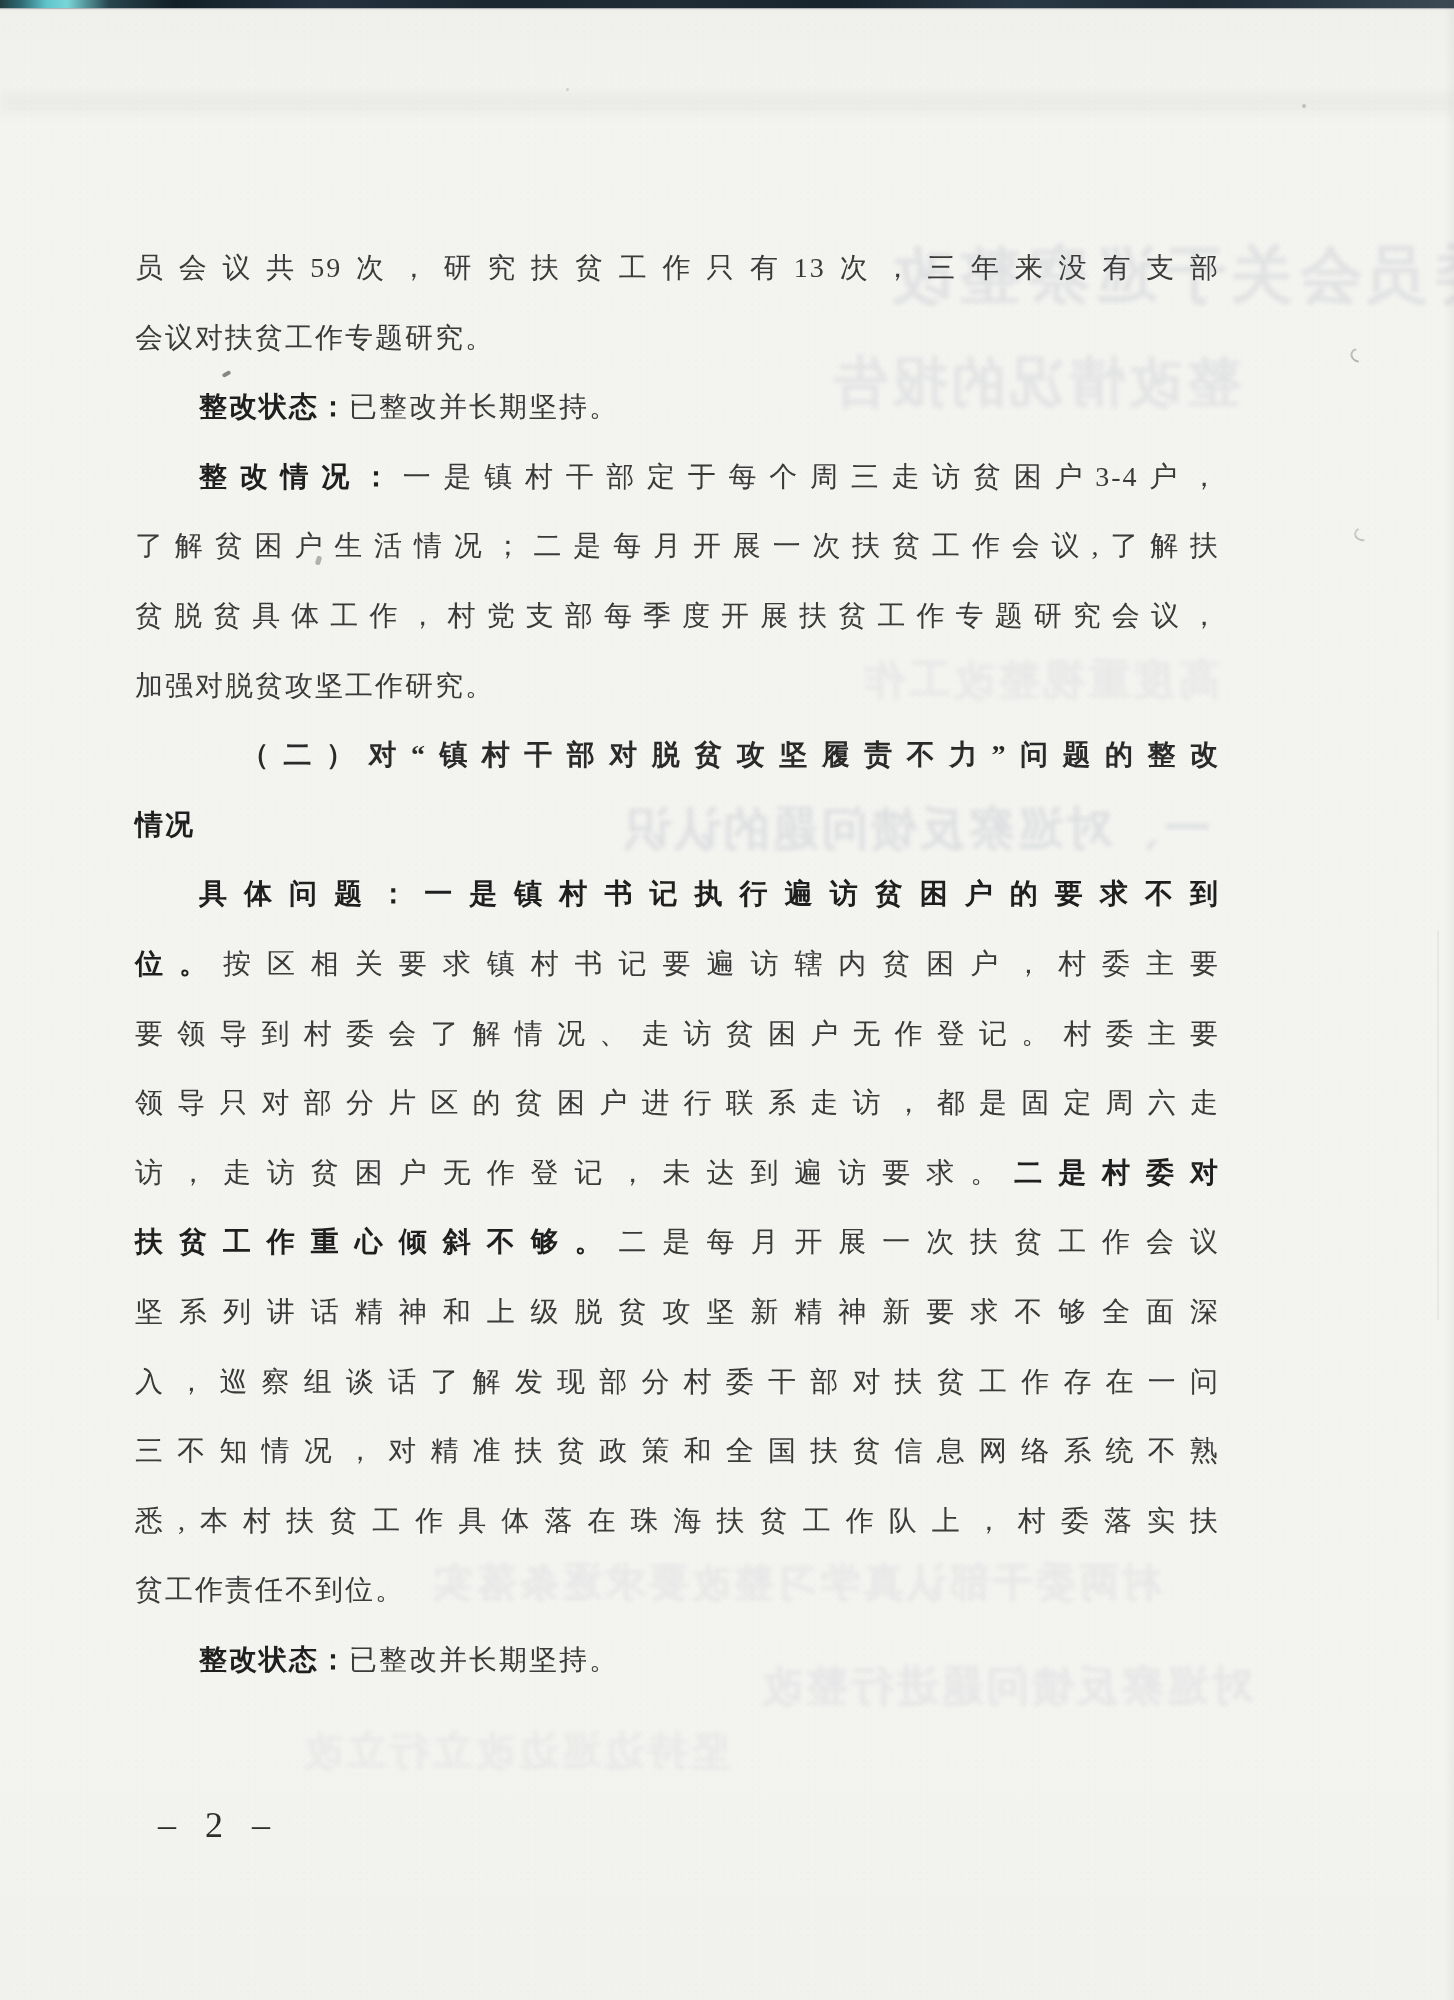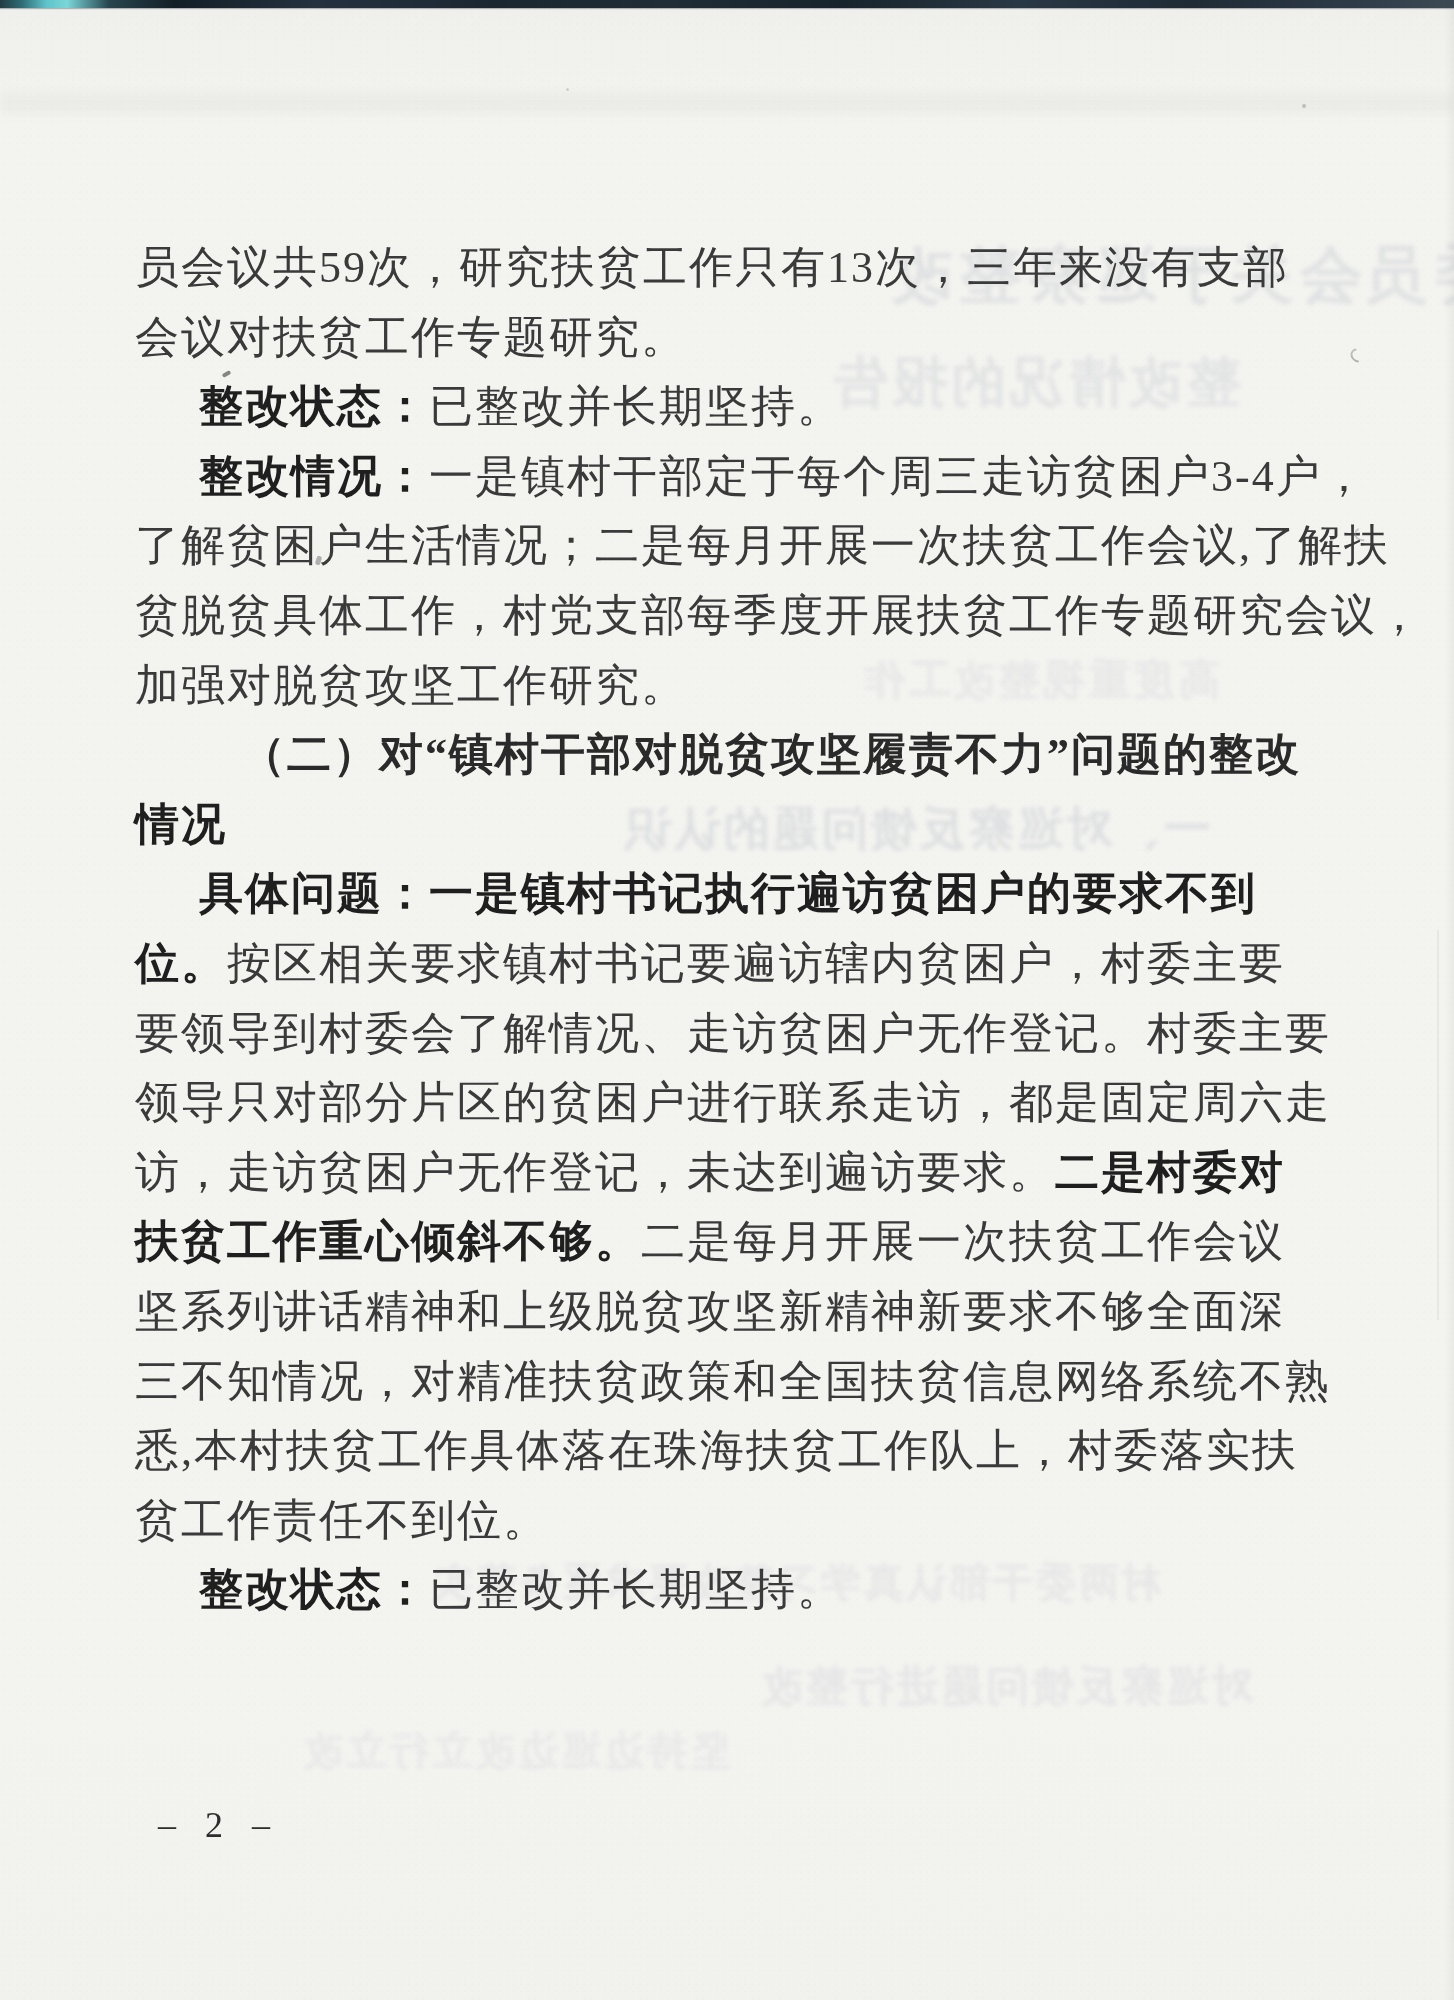--- a/index.html
+++ b/index.html
@@ -34,21 +34,21 @@
   .g2{top:346px; left:828px; font-size:54px; letter-spacing:5px; opacity:.20;}
   .g3{top:798px; left:622px; font-size:46px; letter-spacing:3px; opacity:.26;}
   .g4{top:652px; left:860px; font-size:42px; letter-spacing:3px; opacity:.14;}
   .g5{top:1555px; left:430px; font-size:40px; letter-spacing:3px; opacity:.15;}
   .g6{top:1658px; left:758px; font-size:42px; letter-spacing:3px; opacity:.17;}
   .g7{top:1723px; left:300px; font-size:40px; letter-spacing:3px; opacity:.12;}
   
   .textblock{position:absolute; left:135px; top:233px; width:1085px;}
   .line{
     width:1085px; height:69.6px; line-height:69.6px;
-    font-size:44px; letter-spacing:2px; white-space:nowrap;
+    font-size:28px; letter-spacing:2px; white-space:nowrap;
     color:#3a3a3a; overflow:visible;
   }
   .line.fill{text-align:justify; text-align-last:justify;}
   .line.ind-para{padding-left:64px; width:1021px;}
   .line.ind-head{padding-left:106px; width:979px;}
   .line .b{font-weight:bold; color:#1f1f1f;}
   .line.ind-head .b{color:#2a2a2a;font-family:Liberation Serif, serif;}
   
   .pagenum{
     position:absolute; left:158px; top:1804px;
@@ -97,20 +97,21 @@
       <div class="line ind-none"><span>加强对脱贫攻坚工作研究。</span></div>
       <div class="line ind-head fill"><span class="b">（二）对“镇村干部对脱贫攻坚履责不力”问题的整改</span></div>
       <div class="line ind-none"><span class="b">情况</span></div>
       <div class="line ind-para fill"><span class="b">具体问题：一是镇村书记执行遍访贫困户的要求不到</span></div>
       <div class="line ind-none fill"><span class="b">位。</span><span>按区相关要求镇村书记要遍访辖内贫困户，村委主要</span></div>
       <div class="line ind-none fill"><span>要领导到村委会了解情况、走访贫困户无作登记。村委主要</span></div>
       <div class="line ind-none fill"><span>领导只对部分片区的贫困户进行联系走访，都是固定周六走</span></div>
       <div class="line ind-none fill"><span>访，走访贫困户无作登记，未达到遍访要求。</span><span class="b">二是村委对</span></div>
       <div class="line ind-none fill"><span class="b">扶贫工作重心倾斜不够。</span><span>二是每月开展一次扶贫工作会议</span></div>
       <div class="line ind-none fill"><span>坚系列讲话精神和上级脱贫攻坚新精神新要求不够全面深</span></div>
+      <div class="line ind-none fill"><span>入，巡察组谈话了解发现部分村委干部对扶贫工作存在一问</span></div>
       <div class="line ind-none fill"><span>三不知情况，对精准扶贫政策和全国扶贫信息网络系统不熟</span></div>
       <div class="line ind-none fill"><span>悉,本村扶贫工作具体落在珠海扶贫工作队上，村委落实扶</span></div>
       <div class="line ind-none"><span>贫工作责任不到位。</span></div>
       <div class="line ind-para"><span class="b">整改状态：</span><span>已整改并长期坚持。</span></div>
     </div>
 
   <div class="pagenum">– 2 –</div>
 
   <div class="speck sp1"></div>
   <div class="speck sp2"></div>

